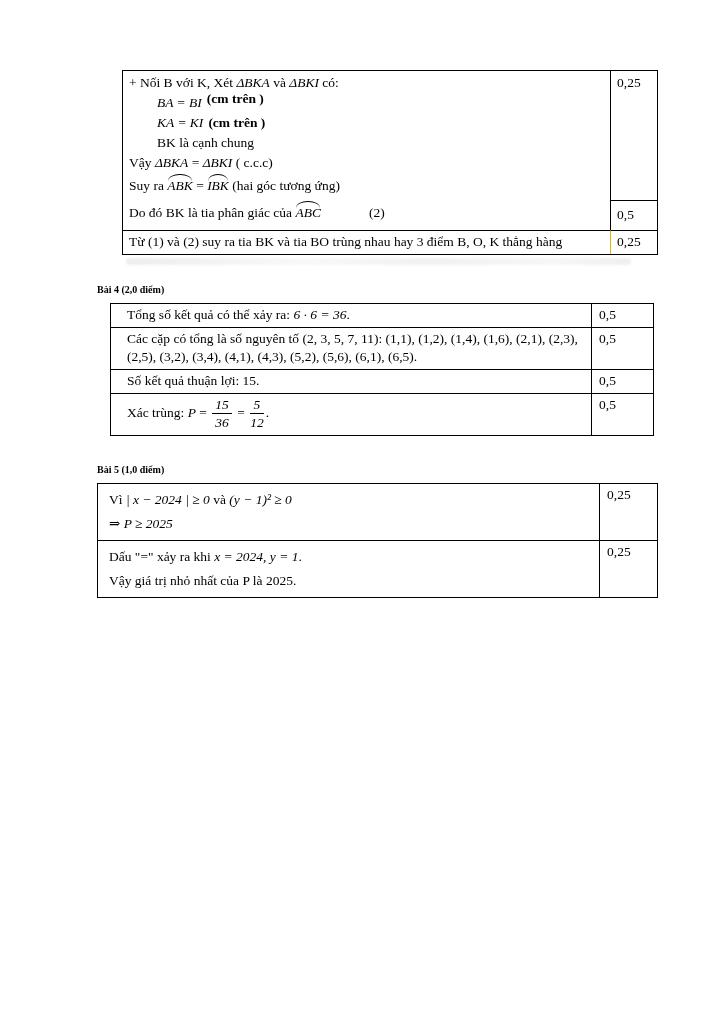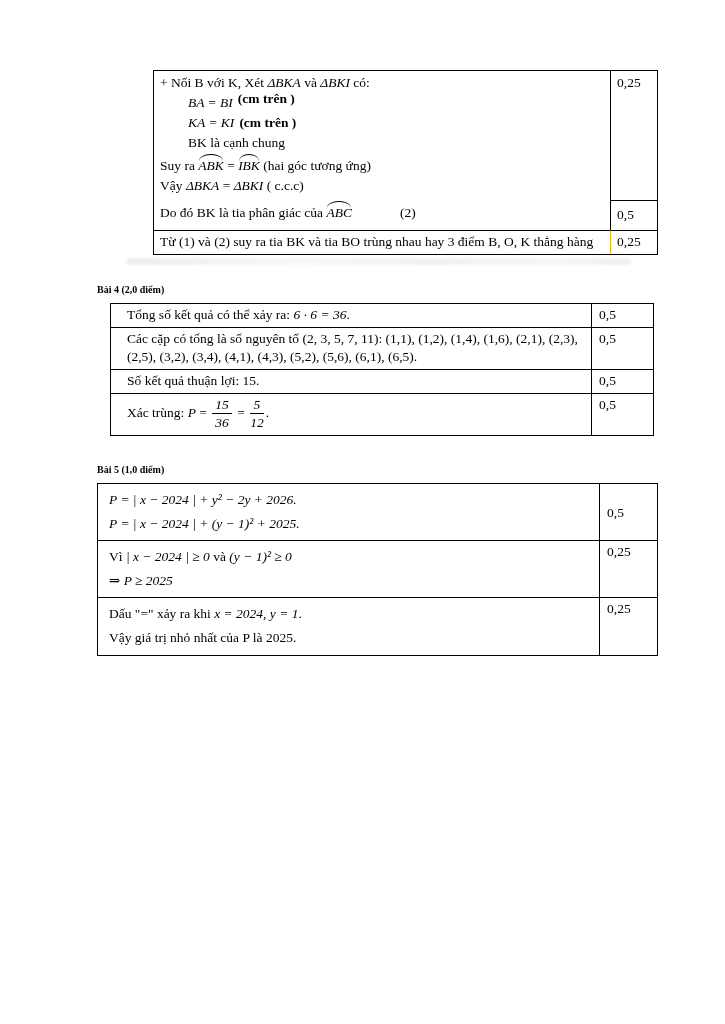--- a/index.html
+++ b/index.html
@@ -5,21 +5,21 @@
   html,body{margin:0;padding:0;background:#ffffff;}
   .page{
     width:725px;height:1024px;position:relative;background:#ffffff;overflow:hidden;
     font-family:"Liberation Serif","DejaVu Serif",serif;
     font-size:13.5px;line-height:1.34;color:#000;
   }
   .content{position:absolute;top:70px;left:97px;width:561px;}
 
   
   .t1wrap{margin-left:25px;width:536px;}
-  .t1{display:grid;grid-template-columns:1fr 46px;grid-template-rows:auto 30px auto;border:1px solid #000;margin-left:31px;}
+  .t1{display:grid;grid-template-columns:1fr 46px;grid-template-rows:auto 30px auto;border:1px solid #000;}
   .t1 .cA{grid-row:1/3;grid-column:1;border-right:1px solid #000;padding:3px 8px 5px 6px;}
   .t1 .pts1{grid-row:1;grid-column:2;padding:3px 0 0 6px;}
   .t1 .pts2{grid-row:2;grid-column:2;border-top:1px solid #000;padding:5px 0 0 6px;}
   .t1 .cB{grid-row:3;grid-column:1;border-top:1px solid #000;border-right:1px solid #eab308;padding:2px 6px 3px;}
   .t1 .pts3{grid-row:3;grid-column:2;border-top:1px solid #000;padding:2px 0 0 6px;}
   .line{margin:0 0 2px;}
   .indent{margin-left:28px;}
   .gaptop{margin-top:6px;}
   .math{font-style:italic;}
   .note{margin-left:5px;font-weight:bold;}
@@ -61,22 +61,22 @@
 <div class="page">
   <div class="content">
 
     <div class="t1wrap">
       <div class="t1">
         <div class="cA">
           <p class="line"><span>+ Nối B với K, Xét </span><span class="math">ΔBKA</span><span>  và  </span><span class="math">ΔBKI</span><span>  có:</span></p>
           <p class="line indent"><span class="math">BA = BI</span><span class="note raised">(cm trên )</span></p>
           <p class="line indent"><span class="math">KA = KI</span><span class="note">(cm trên )</span></p>
           <p class="line indent"><span>BK là cạnh chung</span></p>
+          <p class="line"><span>Vậy  </span><span class="math">ΔBKA</span><span>  =  </span><span class="math">ΔBKI</span><span> ( c.c.c)</span></p>
           <p class="line"><span>Suy ra  </span><span class="hat">ABK</span><span> = </span><span class="hat">IBK</span><span>  (hai góc tương ứng)</span></p>
-          <p class="line"><span>Vậy  </span><span class="math">ΔBKA</span><span>  =  </span><span class="math">ΔBKI</span><span> ( c.c.c)</span></p>
           <p class="line gaptop"><span>Do đó BK là tia phân giác của  </span><span class="hat">ABC</span><span class="ref2">(2)</span></p>
         </div>
         <div class="pts1">0,25</div>
         <div class="pts2">0,5</div>
         <div class="cB">Từ (1) và (2) suy ra tia BK và tia BO trùng nhau hay 3 điểm  B, O, K thẳng hàng</div>
         <div class="pts3">0,25</div>
       </div>
       <div class="bleed"></div>
     </div>
 
@@ -100,27 +100,20 @@
           <span>Xác trùng:  </span><span class="math">P</span><span> = </span><span class="frac"><span class="num">15</span><span class="den">36</span></span><span> = </span><span class="frac"><span class="num">5</span><span class="den">12</span></span><span>.</span>
         </td>
         <td class="pt">0,5</td>
       </tr>
     </tbody>
       </table>
 
     <div class="heading h5">Bài 5 (1,0 điểm)</div>
     <table class="tbl t5">
       <tbody>
-          <tr>
-        <td class="ct">
-          <p class="line mline math">P = | x − 2024 | + y² − 2y + 2026.</p>
-          <p class="line mline math">P = | x − 2024 | + (y − 1)² + 2025.</p>
-        </td>
-        <td class="pt mid">0,5</td>
-      </tr>
       <tr>
         <td class="ct">
           <p class="line mline"><span>Vì </span><span class="math">| x − 2024 | ≥ 0</span><span>  và  </span><span class="math">(y − 1)² ≥ 0</span></p>
           <p class="line mline math">⇒ P ≥ 2025</p>
         </td>
         <td class="pt">0,25</td>
       </tr>
       <tr>
         <td class="ct">
           <p class="line mline"><span>Dấu "=" xảy ra khi   </span><span class="math">x = 2024,  y = 1</span><span>.</span></p>

